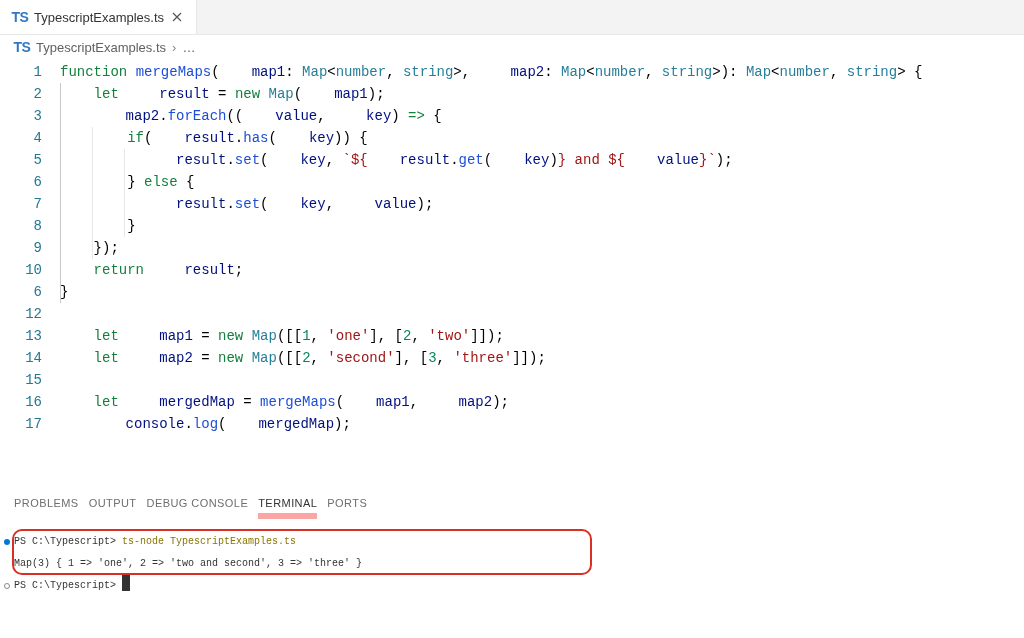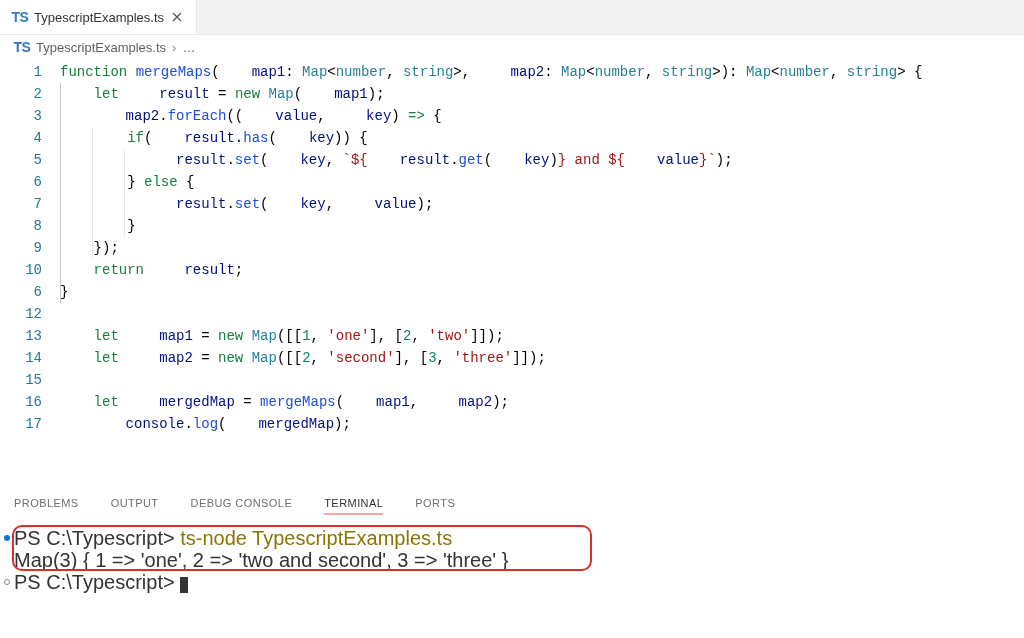--- a/index.html
+++ b/index.html
@@ -53,30 +53,30 @@
   .ig2 { left: 32px; }
   .ig3 { left: 64px; }
   .tok-kw { color: #15803d; }
   .tok-fn { color: #1d4ed8; }
   .tok-var { color: #001080; padding-left: 32px; }
   .tok-type { color: #267f99; }
   .tok-num { color: #098658; }
   .tok-str { color: #a31515; }
   .tok-punc { color: #000000; }
   .panel-tabs {
-    display: flex; gap: 32px; padding: 8px 14px 6px 14px;
+    display: flex; gap: 10px; padding: 8px 14px 6px 14px;
     font-size: 11px; letter-spacing: 0.04em;
     color: #6e6e6e;
     margin-top: 40px;
   }
   .panel-tab { cursor: pointer; padding-bottom: 4px; }
-  .panel-tab.active { color: #333; border-bottom: 2px solid #fca5a5; }
+  .panel-tab.active { color: #333; border-bottom: 6px solid #fca5a5; }
   .terminal {
-    font-family: Liberation Sans, sans-serif;
-    font-size: 20px; line-height: 22px;
+    font-family: Liberation Mono, monospace;
+    font-size: 10px; line-height: 22px;
     padding: 6px 14px;
     color: #333333;
     position: relative;
   }
   .term-line { white-space: pre; }
   .term-dot { position:absolute; left:4px; width:6px; height:6px; border-radius:50%; }
   .term-dot.blue { background:#0078d4; top: 14px;}
   .term-dot.grey { border:1px solid #888; top: 58px;}
   .term-highlight {
     position: absolute;

